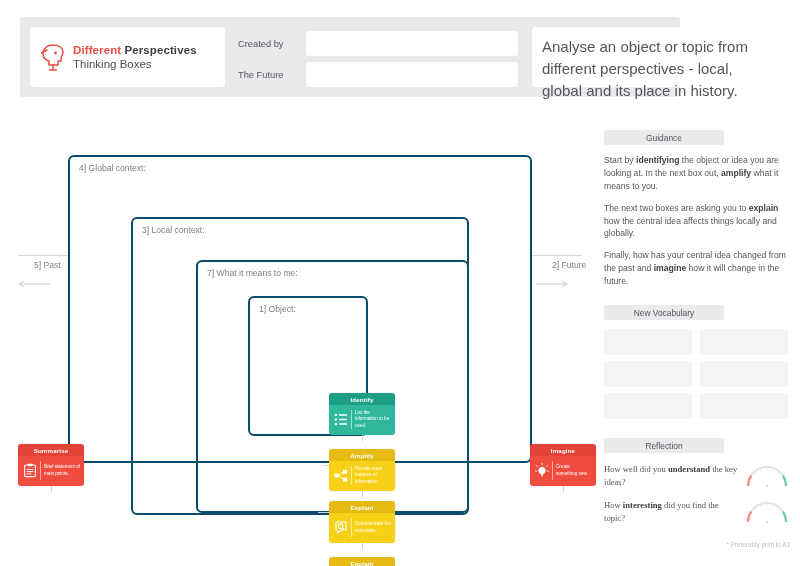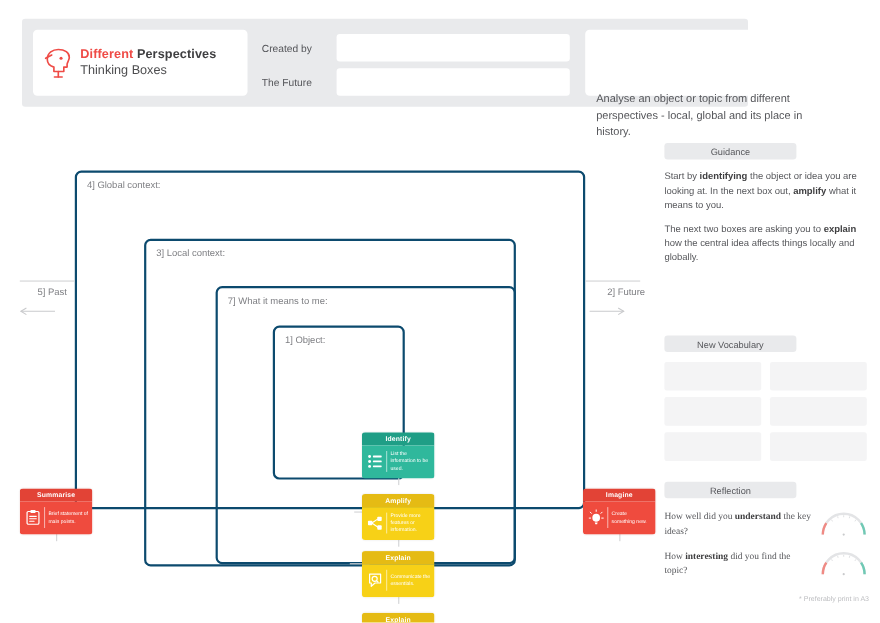--- a/index.html
+++ b/index.html
@@ -39,21 +39,21 @@
     font-family: "Liberation Sans", sans-serif; font-size: 9.3px; color:#444;
     padding: 0 6px; outline: none;
   }
 
   .hdr-desc-card {
     position: absolute; left: 512px; top: 10px;
     width: 238px; height: 60px;
     background: #fff; border-radius: 4px;
     padding: 9px 10px;
   }
-  .hdr-desc-text { font-size: 10px; line-height: 1.48; color:#55565a;margin-top:48px; }
+  .hdr-desc-text { font-size: 15px; line-height: 1.48; color:#55565a; }
 
   
   .canvas { position: absolute; left: 0; top: 110px; width: 600px; height: 440px; }
 
   .nest-box {
     position: absolute;
     border: 2px solid #0c4a6e;
     border-radius: 6px;
     background: transparent;
   }
@@ -332,20 +332,23 @@
   </div>
 
   <div class="panel" id="panel-guidance">
     <div class="panel-pill">Guidance</div>
     <p class="panel-para">
       <span>Start by </span><b>identifying</b><span> the object or idea you are looking at. In the next box out, </span><b>amplify</b><span> what it means to you.</span>
     </p>
     <p class="panel-para">
       <span>The next two boxes are asking you to </span><b>explain</b><span> how the central idea affects things locally and globally.</span>
     </p>
+    <p class="panel-para">
+      <span>Finally, how has your central idea changed from the past and </span><b>imagine</b><span> how it will change in the future.</span>
+    </p>
   </div>
 
   <div class="panel" id="panel-vocab">
     <div class="panel-pill">New Vocabulary</div>
     <div class="vocab-grid">
       <div class="vocab-cell"></div>
       <div class="vocab-cell"></div>
       <div class="vocab-cell"></div>
       <div class="vocab-cell"></div>
       <div class="vocab-cell"></div>

